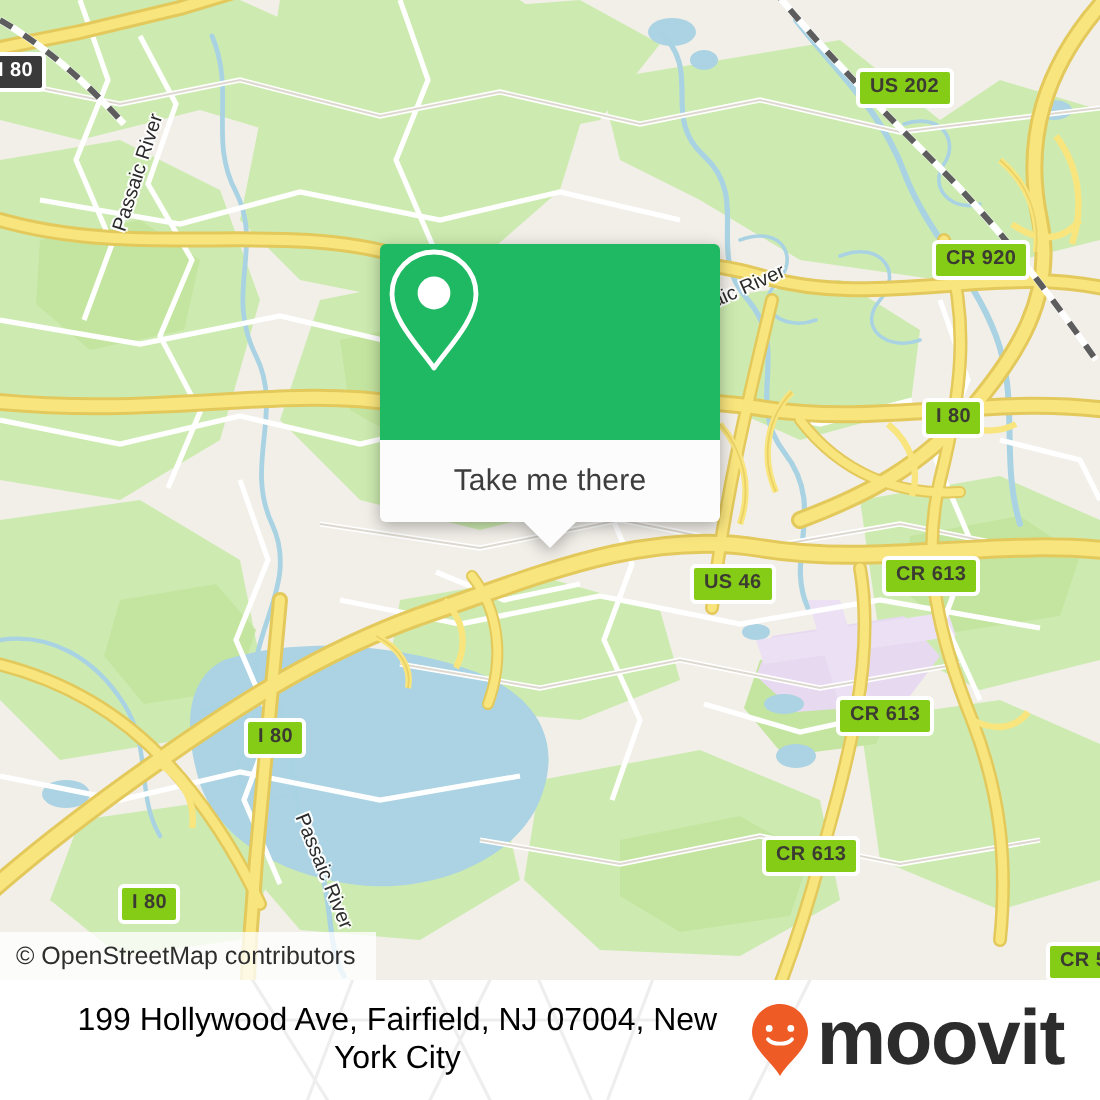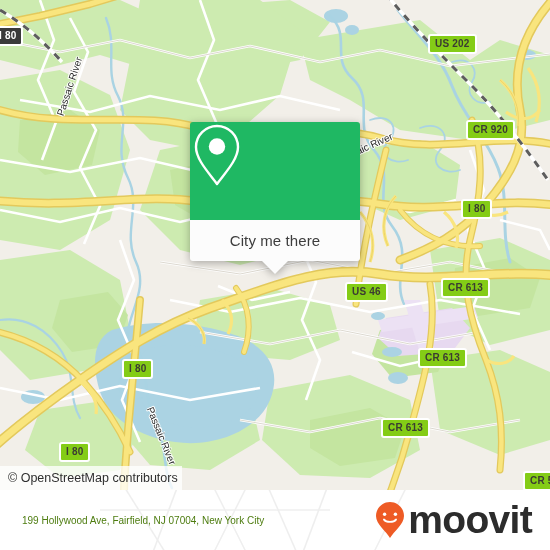--- a/index.html
+++ b/index.html
@@ -110,21 +110,21 @@
 
   
   #attribution {
     position: absolute;
     left: 0;
     top: 466px;
     height: 24px;
     display: flex;
     align-items: center;
     padding-left: 8px;
-    padding-right: 4px;
+    padding-right: 10px;
     background: rgba(255,255,255,0.78);
     font-family: "Liberation Sans", sans-serif;
     font-size: 12.5px;
     color: #2e2e2e;
     white-space: nowrap;
   }
 
   
   #footer {
     position: absolute;
@@ -142,24 +142,25 @@
   #footer-watermark {
     position: absolute;
     left: 0; top: 0; width: 550px; height: 60px;
     pointer-events: none;
     opacity: .85;
   }
   #footer-address {
     position: relative;
     flex: 1 1 auto;
     font-family: "Liberation Sans", sans-serif;
-    font-size: 10px;
+    font-size: 16px;
     line-height: 19px;
-    color: #4d7c0f;
+    color: #000000;
     max-width: 390px;
+    text-align: center;
   }
   #brand {
     position: relative;
     display: flex;
     align-items: center;
     gap: 3px;
     margin-right: 8px;
   }
   #brand-word {
     font-family: "Liberation Sans", sans-serif;
@@ -351,21 +352,21 @@
     </div>
 
     <div id="popup">
       <div id="popup-head">
         <svg width="54" height="66" viewBox="0 0 54 66">
           <path d="M27 4 C15.4 4 6 13.4 6 25 C6 38 20 52 27 62 C34 52 48 38 48 25 C48 13.4 38.6 4 27 4 Z" fill="none" stroke="#ffffff" stroke-width="2.4" stroke-linejoin="round"></path>
           <circle cx="27" cy="24.5" r="8.2" fill="#ffffff"></circle>
         </svg>
       </div>
       <div id="popup-foot">
-        <span id="popup-foot-label">City me there</span>
+        <span id="popup-foot-label">Take me there</span>
         <div id="popup-tail"></div>
       </div>
     </div>
 
     <div id="attribution">
       <span>© OpenStreetMap contributors</span>
     </div>
   </div>
 
   <div id="footer">

